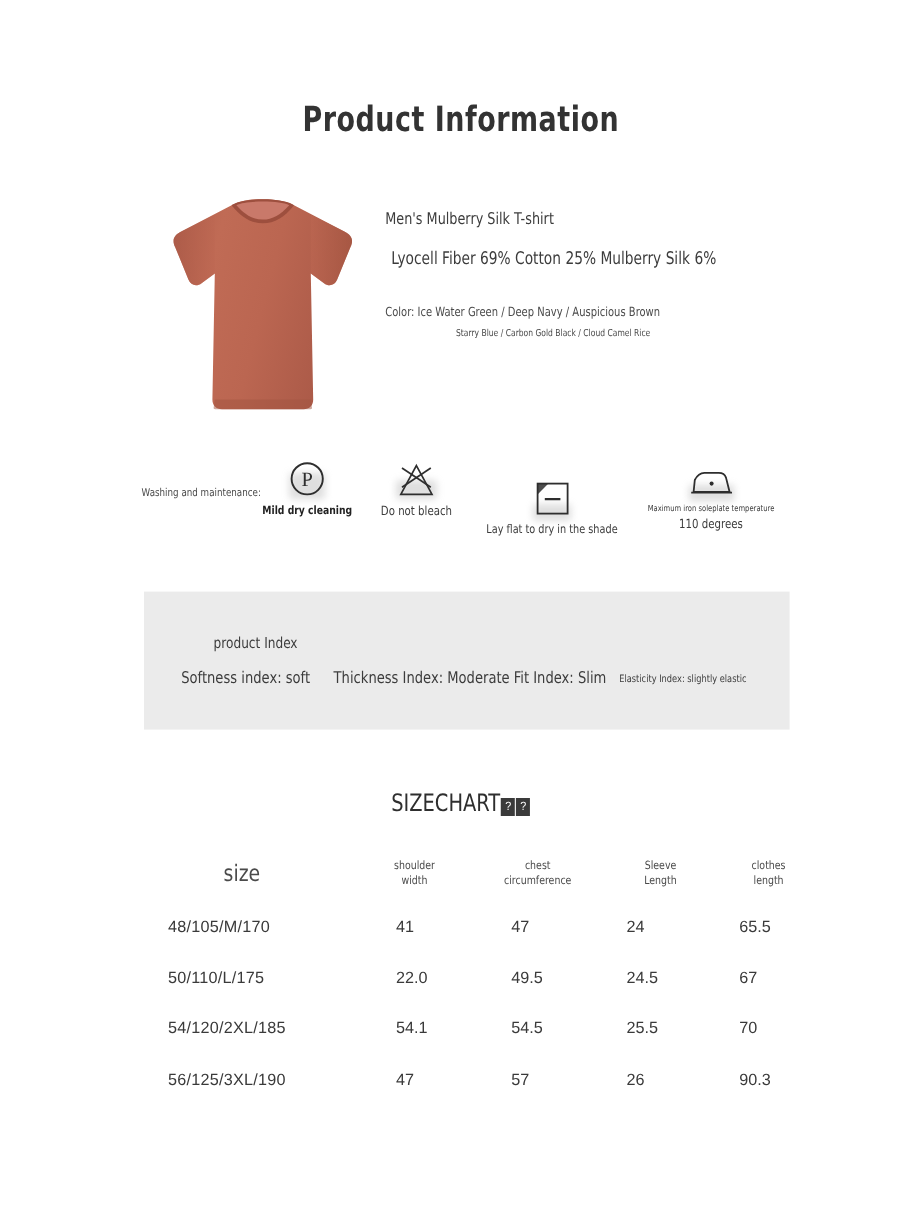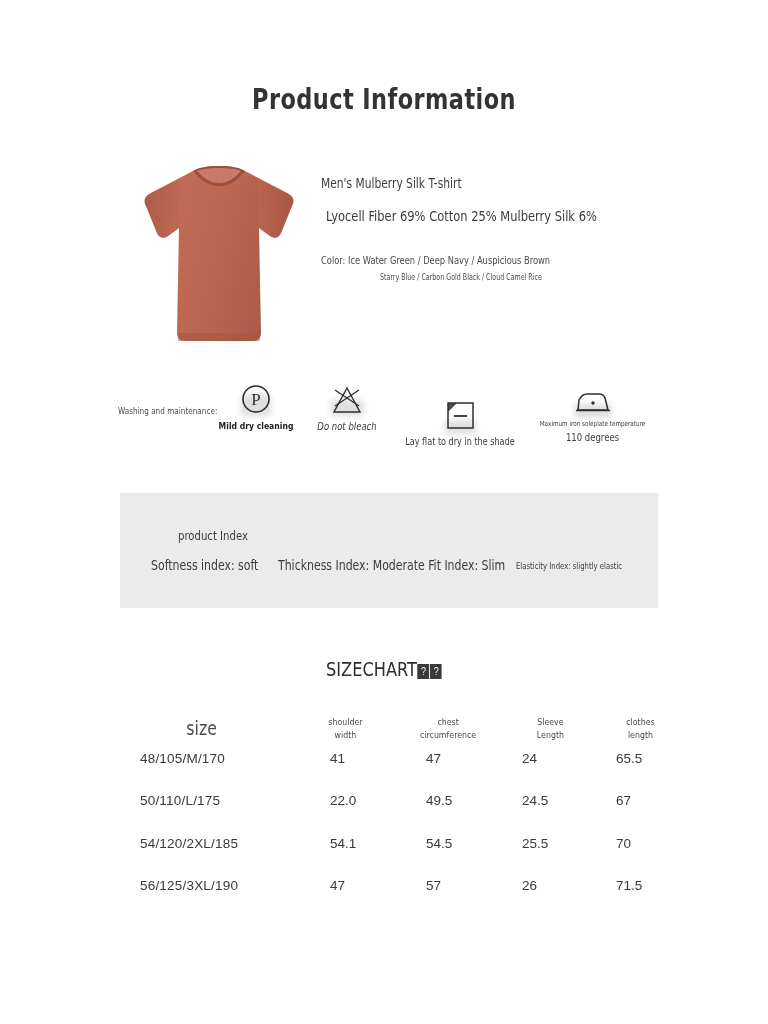--- a/index.html
+++ b/index.html
@@ -99,21 +99,21 @@
     transform: scaleX(0.9);
     white-space: nowrap;
     margin-top: 4px;
   }
   #care-dryclean { left: 196px; top: 382px; width: 120px; }
   #care-dryclean .care-cap {
     font-size: 9.5px;
     font-weight: 700;
     color: #222;
   }
-  #care-bleach { left: 292px; top: 382px; width: 110px; font-style: italic; }
+  #care-bleach { left: 292px; top: 382px; width: 110px; }
   #care-bleach .care-cap { font-size: 10.5px; }
   #care-dry { left: 396px; top: 398px; width: 128px; }
   #care-dry .care-cap { font-size: 10px; }
   #care-iron { left: 530px; top: 382px; width: 125px; }
   #care-iron .care-cap { font-size: 7px; }
   #care-iron .care-cap-2 {
     font-family: "DejaVu Sans Condensed", "Liberation Sans Narrow", "Liberation Sans", sans-serif;
     font-size: 10.5px;
     color: #3c3c3c;
     transform: scaleX(0.9);
@@ -186,21 +186,21 @@
   }
 
   
   #size-table {
     left: 140px;
     top: 705px;
     width: 530px;
   }
   .row {
     display: flex;
-    align-items: flex-start;
+    align-items: center;
   }
   .row .c0 { width: 168px; }
   .row .c1 { width: 96px; }
   .row .c2 { width: 100px; }
   .row .c3 { width: 96px; }
   .row .c4 { width: 70px; }
 
   #header-row {
     height: 46px;
     align-items: center;
@@ -403,15 +403,15 @@
     <div class="c1">54.1</div>
     <div class="c2">54.5</div>
     <div class="c3">25.5</div>
     <div class="c4">70</div>
   </div>
   <div class="row data-row">
     <div class="c0">56/125/3XL/190</div>
     <div class="c1">47</div>
     <div class="c2">57</div>
     <div class="c3">26</div>
-    <div class="c4">71.5</div>
+    <div class="c4">90.3</div>
   </div>
 </div>
 
 </body></html>

